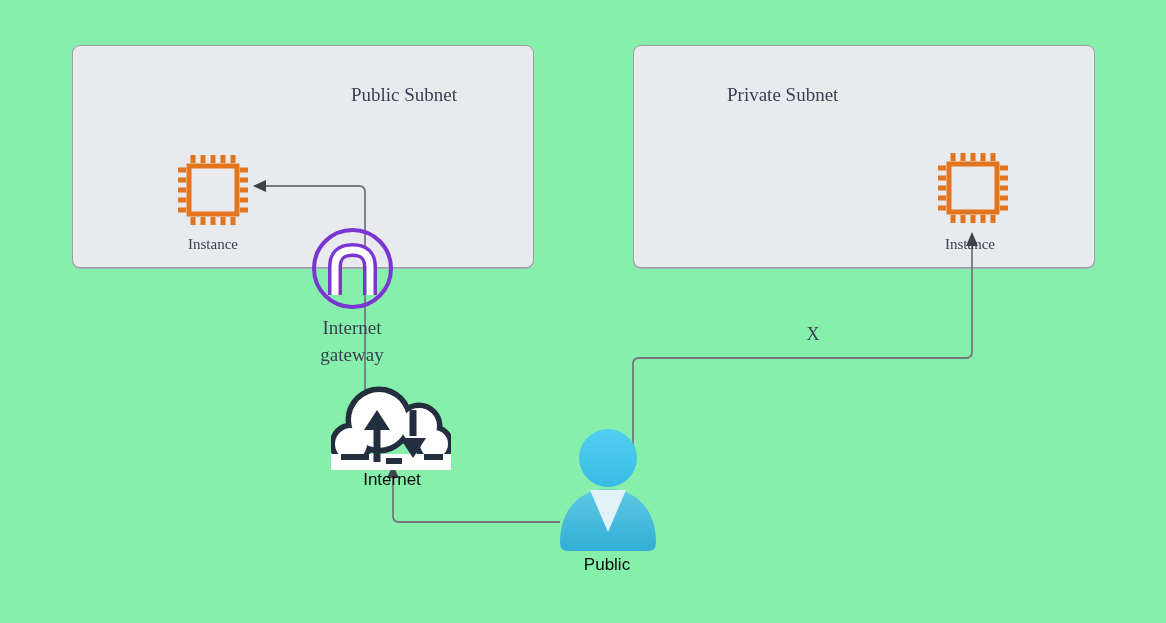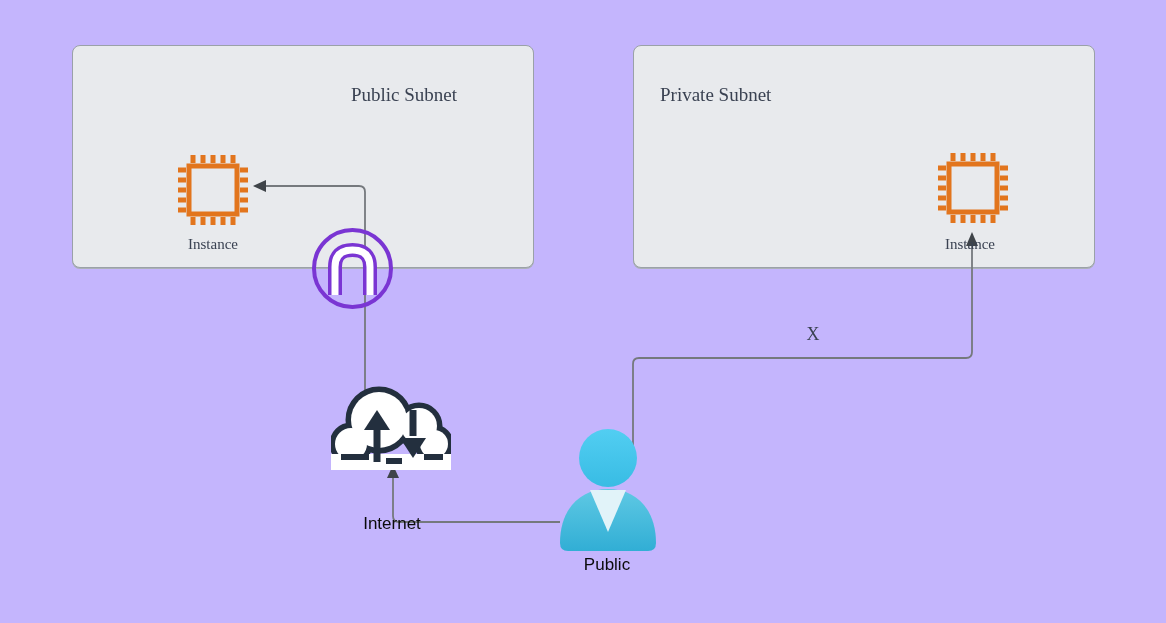--- a/index.html
+++ b/index.html
@@ -1,34 +1,34 @@
 <!DOCTYPE html>
 <html><head>
 <meta charset="utf-8">
 <style>
   html,body{margin:0;padding:0;background:#ffffff;}
-  .canvas{position:relative;width:1166px;height:623px;background:#c4b5fd;overflow:hidden;
+  .canvas{position:relative;width:1166px;height:623px;background:#86efac;overflow:hidden;
           font-family:"Liberation Serif", serif;color:#3A4252;}
   .layer{position:absolute;left:0;top:0;width:1166px;height:623px;}
   .connectors{z-index:1;pointer-events:none;}
   .subnet{position:absolute;width:460px;height:221px;background:#E8EAED;
           border:1px solid #9AA1A8;border-radius:8px;box-shadow:0 1px 0 #ABB1B7;z-index:0;}
   .subnet.public{left:72px;top:45px;}
   .subnet.private{left:633px;top:45px;}
   .subnet-title{position:absolute;font-size:19px;z-index:2;white-space:nowrap;}
   .title-public{left:351px;top:84px;}
-  .title-private{left:660px;top:84px;}
+  .title-private{left:727px;top:84px;}
   .node{position:absolute;z-index:2;}
   .node-label{position:absolute;z-index:2;transform:translateX(-50%);text-align:center;white-space:nowrap;}
   .serif-label{font-size:15px;color:#3A4252;}
   .sans-label{font-family:"Liberation Sans", sans-serif;font-size:17px;color:#0b0b0b;}
   .instance-label-public{left:213px;top:236px;}
   .instance-label-private{left:970px;top:236px;}
   .gateway-label{left:352px;top:314px;width:100px;white-space:normal;line-height:27px;font-size:19px;}
-  .internet-label{left:392px;top:470px;margin-top:44px;}
+  .internet-label{left:392px;top:470px;}
   .users-label{left:607px;top:555px;}
   .x-label{left:813px;top:324px;font-size:18px;}
 </style>
 </head>
 <body>
 
 <div class="canvas">
 
   <div class="subnet public"></div>
   <div class="subnet private"></div>
@@ -68,20 +68,21 @@
              M3,18 H11 M3,28 H11 M3,38 H11 M3,48 H11 M3,58 H11
              M65,18 H73 M65,28 H73 M65,38 H73 M65,48 H73 M65,58 H73"></path>
   </svg>
   <div class="node-label serif-label instance-label-private">Instance</div>
 
   <svg class="node" style="left:309px;top:225px" width="87" height="87" viewBox="0 0 87 87" xmlns="http://www.w3.org/2000/svg">
     <circle cx="43.5" cy="43.5" r="38.5" fill="none" stroke="#7A35D3" stroke-width="4"></circle>
     <path d="M26,70 V42 Q26,25 43.5,25 Q61,25 61,42 V70" fill="none" stroke="#7A35D3" stroke-width="14"></path>
     <path d="M26,70 V42 Q26,25 43.5,25 Q61,25 61,42 V70" fill="none" stroke="#FFFFFF" stroke-width="7"></path>
   </svg>
+  <div class="node-label serif-label gateway-label">Internet gateway</div>
 
   <svg class="node" style="left:331px;top:386px" width="120" height="84" viewBox="0 0 120 84" xmlns="http://www.w3.org/2000/svg">
     <g stroke="#232F3E" stroke-width="11" fill="none">
       <circle cx="20" cy="58" r="16"></circle>
       <circle cx="48" cy="34" r="28"></circle>
       <circle cx="88" cy="40" r="18"></circle>
       <circle cx="103" cy="58" r="14"></circle>
     </g>
     <g fill="#FFFFFF" stroke="none">
       <circle cx="20" cy="58" r="16"></circle>

